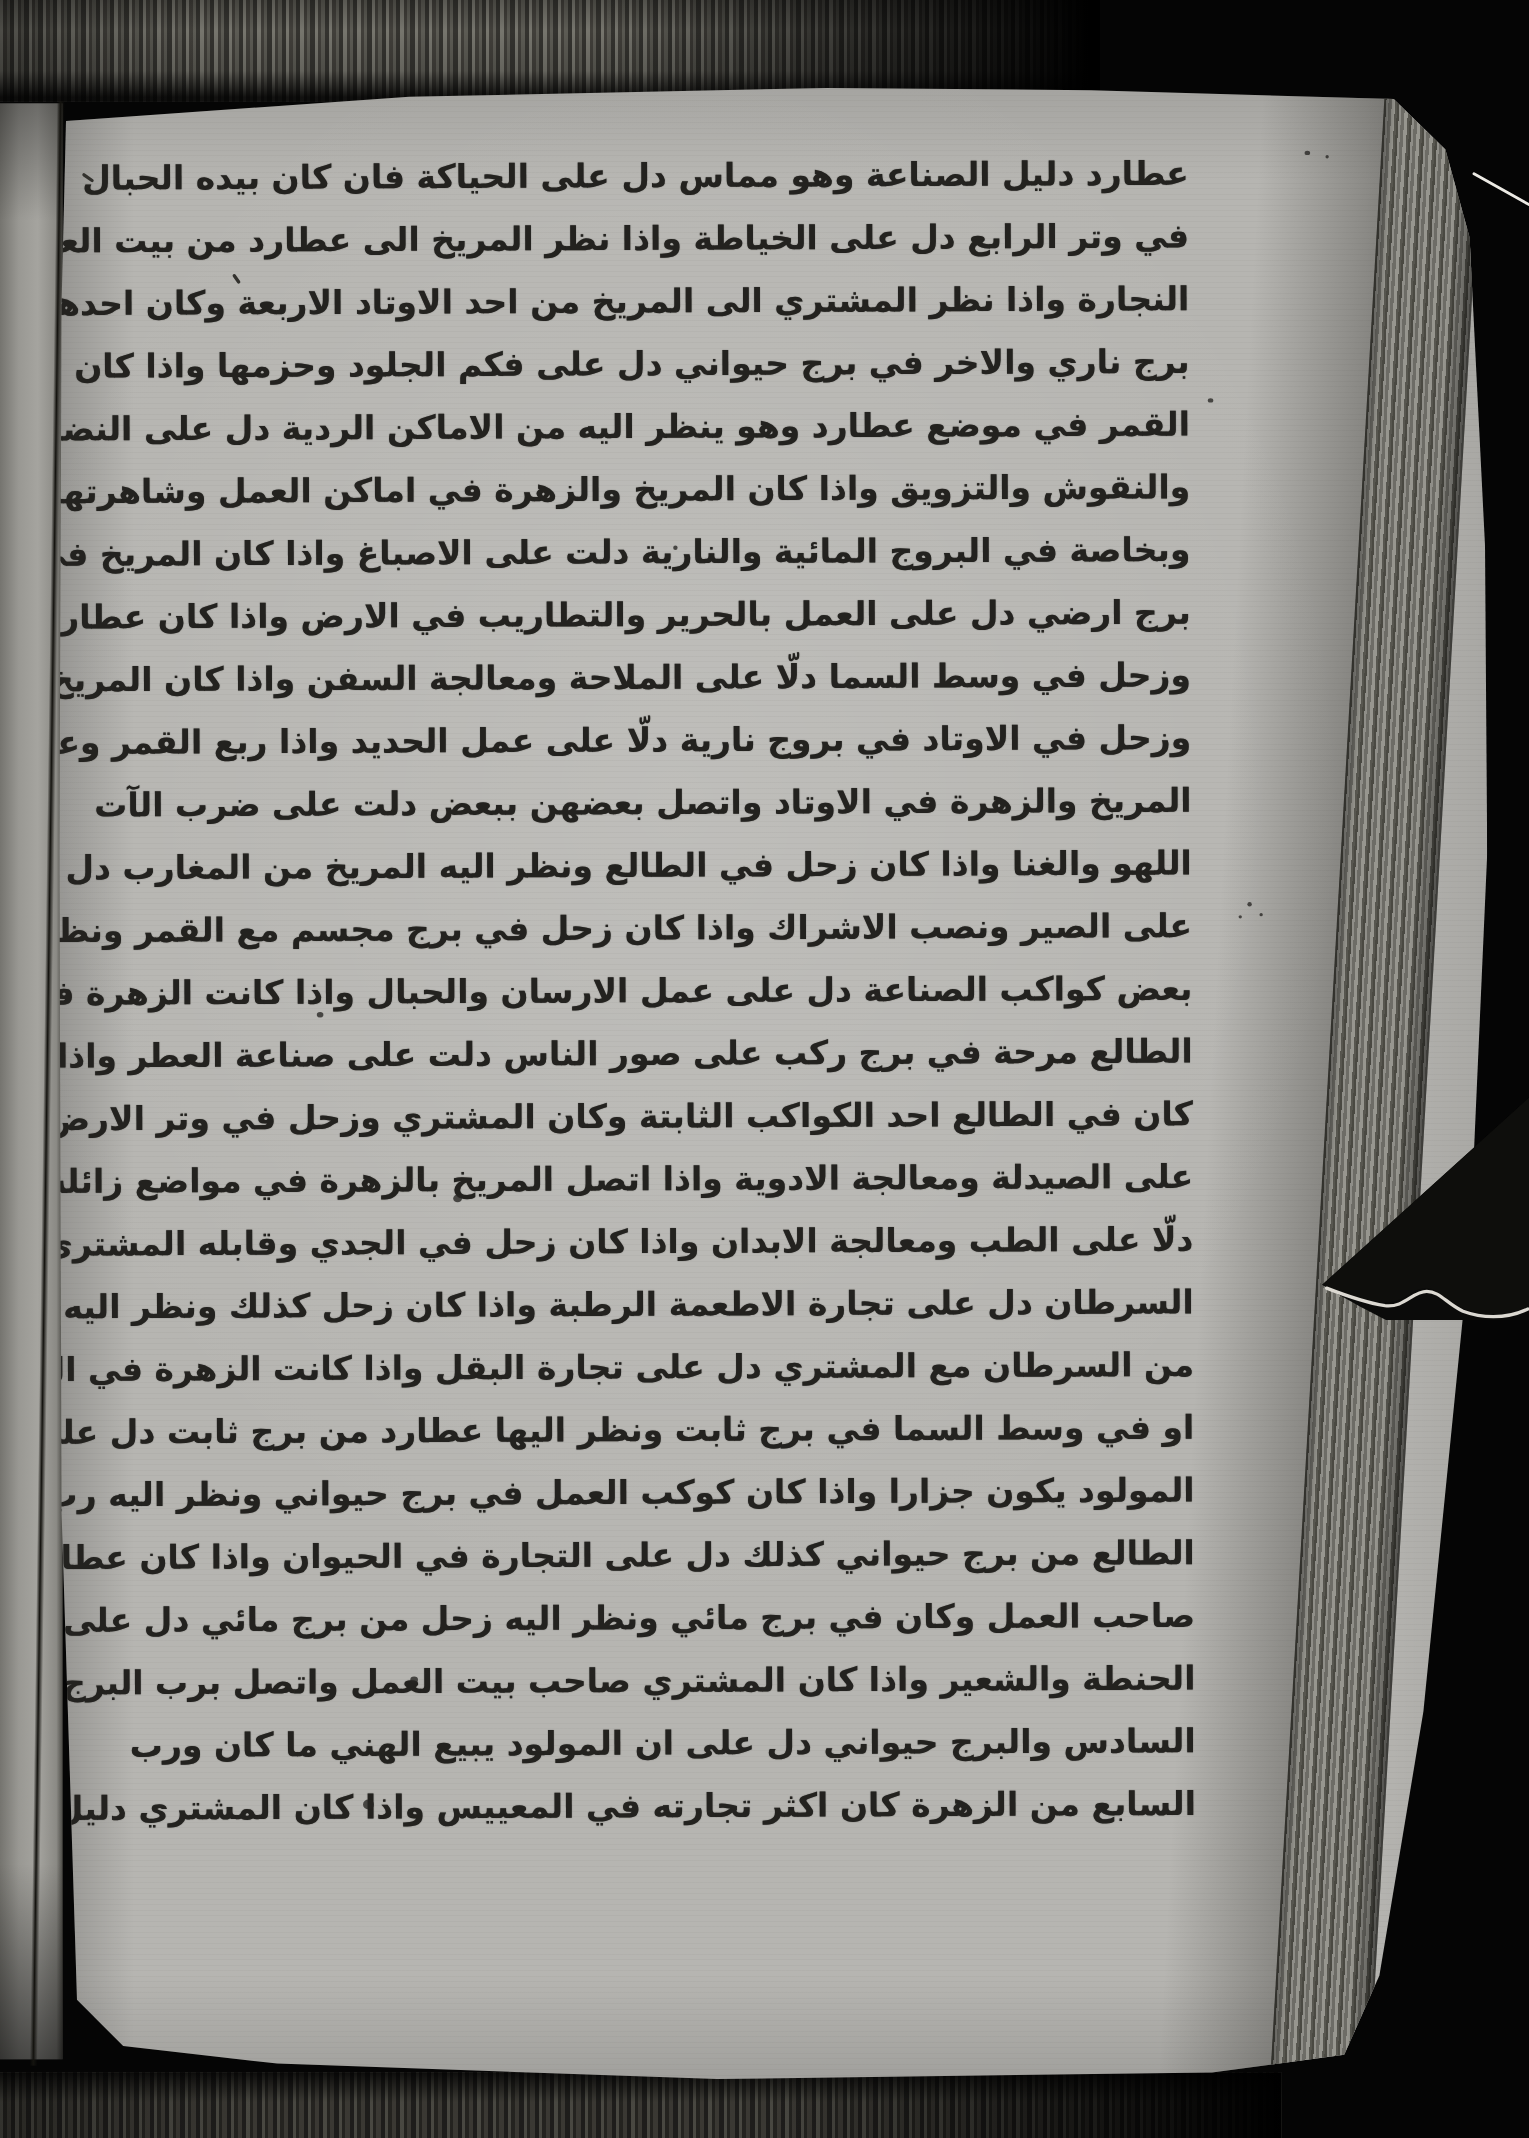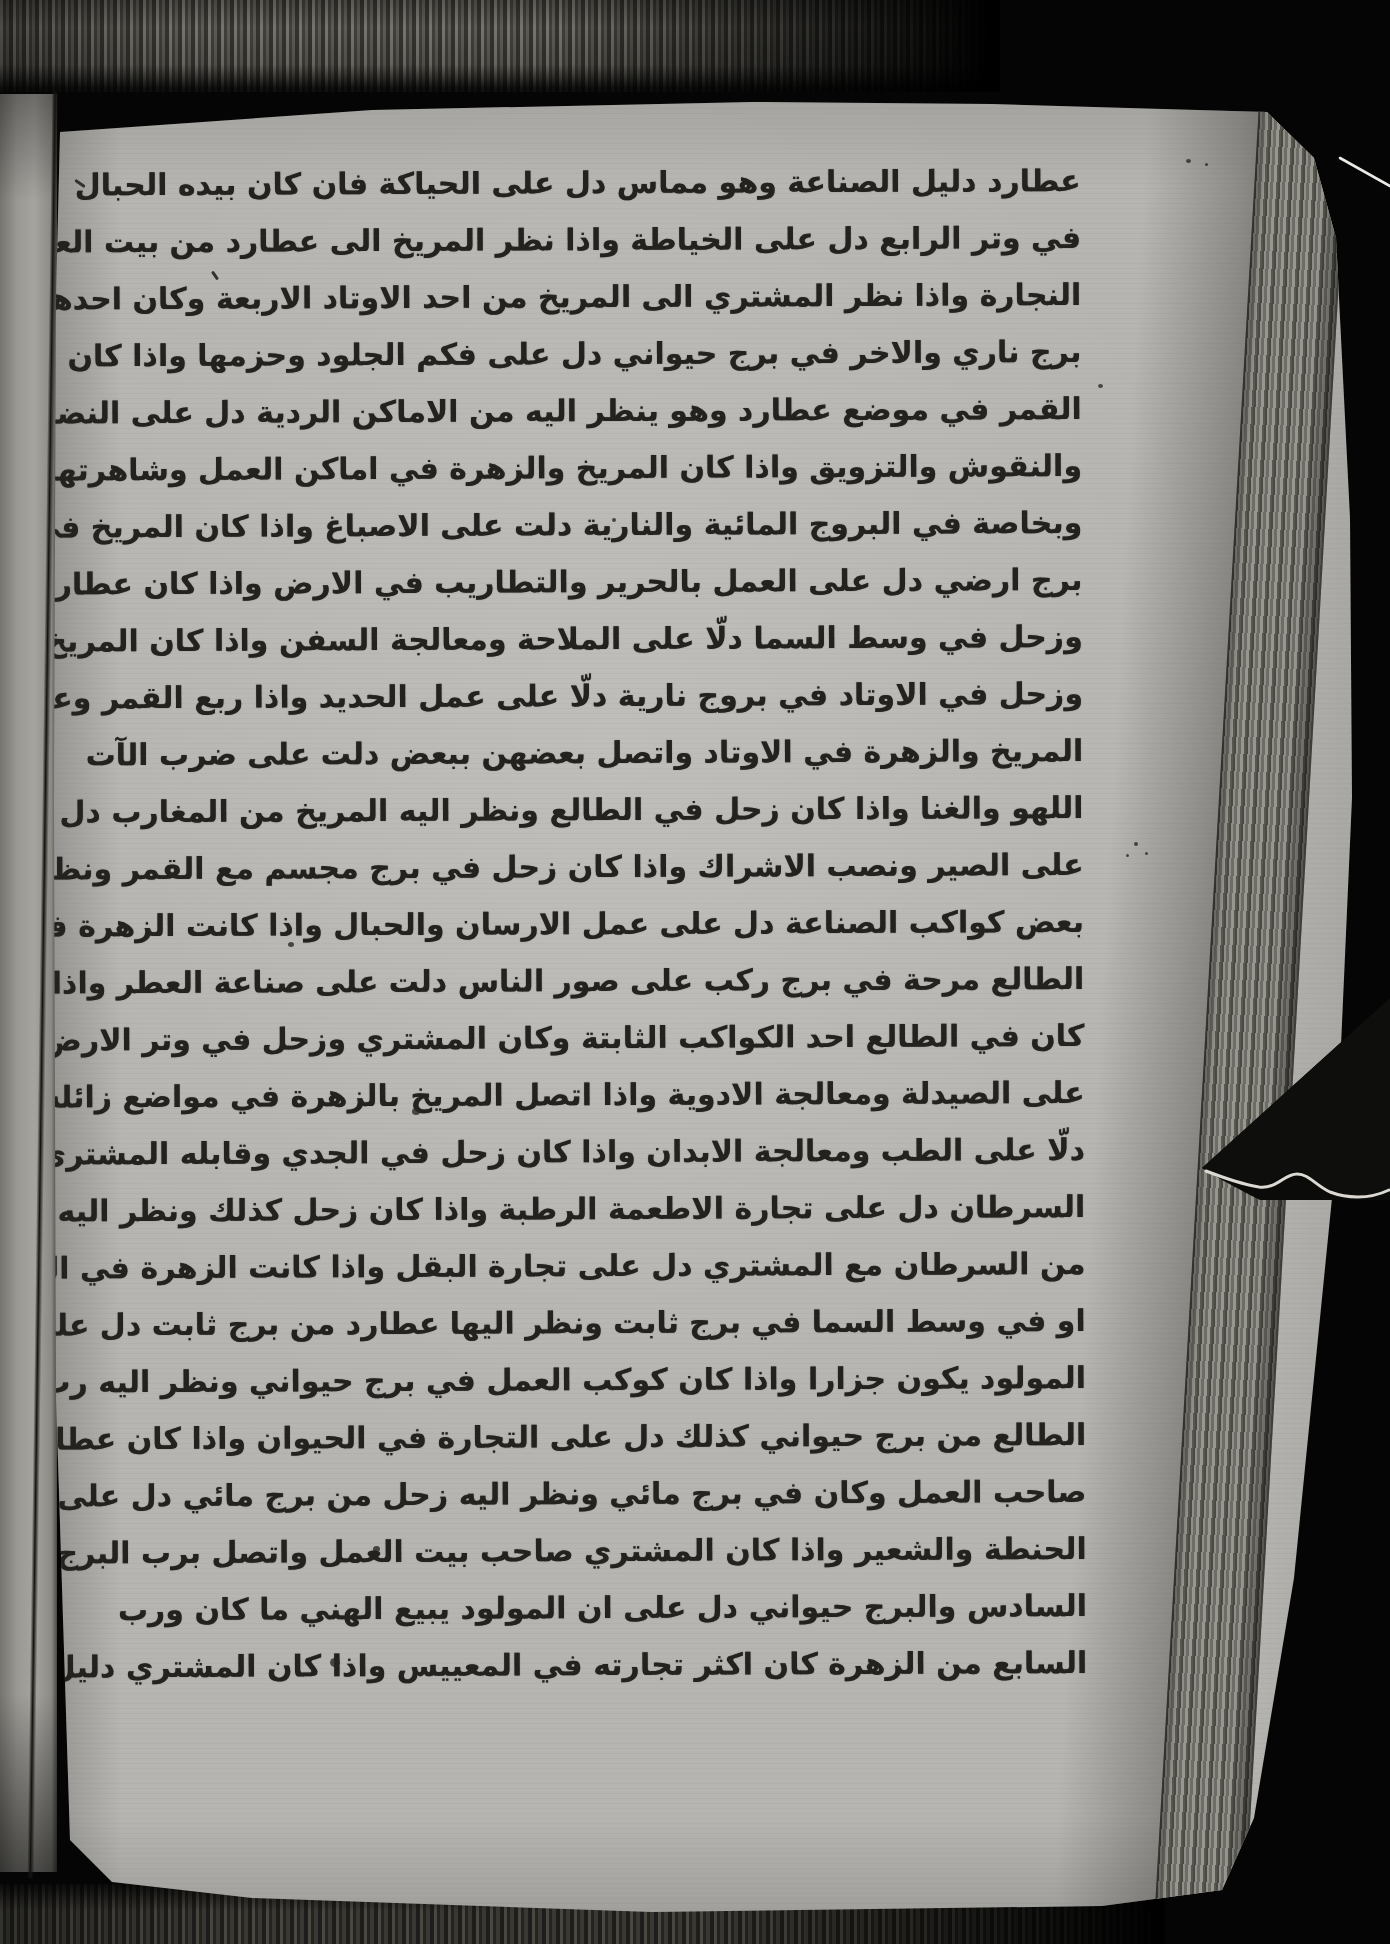--- a/index.html
+++ b/index.html
@@ -49,21 +49,21 @@
     background:linear-gradient(180deg, rgba(0,0,0,.35) 0, rgba(0,0,0,0) 6%,
       rgba(0,0,0,0) 90%, rgba(0,0,0,.55) 100%);
   }
   .gutter-crease{
     position:absolute;left:52px;top:92px;width:7px;height:1786px;
     background:linear-gradient(90deg, rgba(0,0,0,0) 0, #14130f 45%, rgba(0,0,0,0) 100%);
     transform:rotate(0.8deg);transform-origin:top left;
   }
   
   .paper{
-    position:absolute;left:52px;top:98px;width:1310px;height:1818px;
+    position:absolute;left:52px;top:76px;width:1310px;height:1818px;
     background:
       repeating-linear-gradient(180deg, rgba(88,86,80,.05) 0 1px, rgba(0,0,0,0) 1px 5px),
       radial-gradient(ellipse 880px 1050px at 42% 36%, rgba(255,255,255,.12), rgba(255,255,255,0) 72%),
       linear-gradient(90deg, rgba(0,0,0,.18) 0, rgba(0,0,0,0) 70px),
       linear-gradient(270deg, rgba(0,0,0,.10) 0, rgba(0,0,0,0) 150px),
       linear-gradient(180deg, rgba(0,0,0,.10) 0, rgba(0,0,0,0) 90px),
       linear-gradient(0deg, rgba(0,0,0,.12) 0, rgba(0,0,0,0) 100px),
       #b6b5b1;
     clip-path:polygon(
       8px 34px, 320px 12px, 700px 4px, 940px 6px, 1215px 14px,

